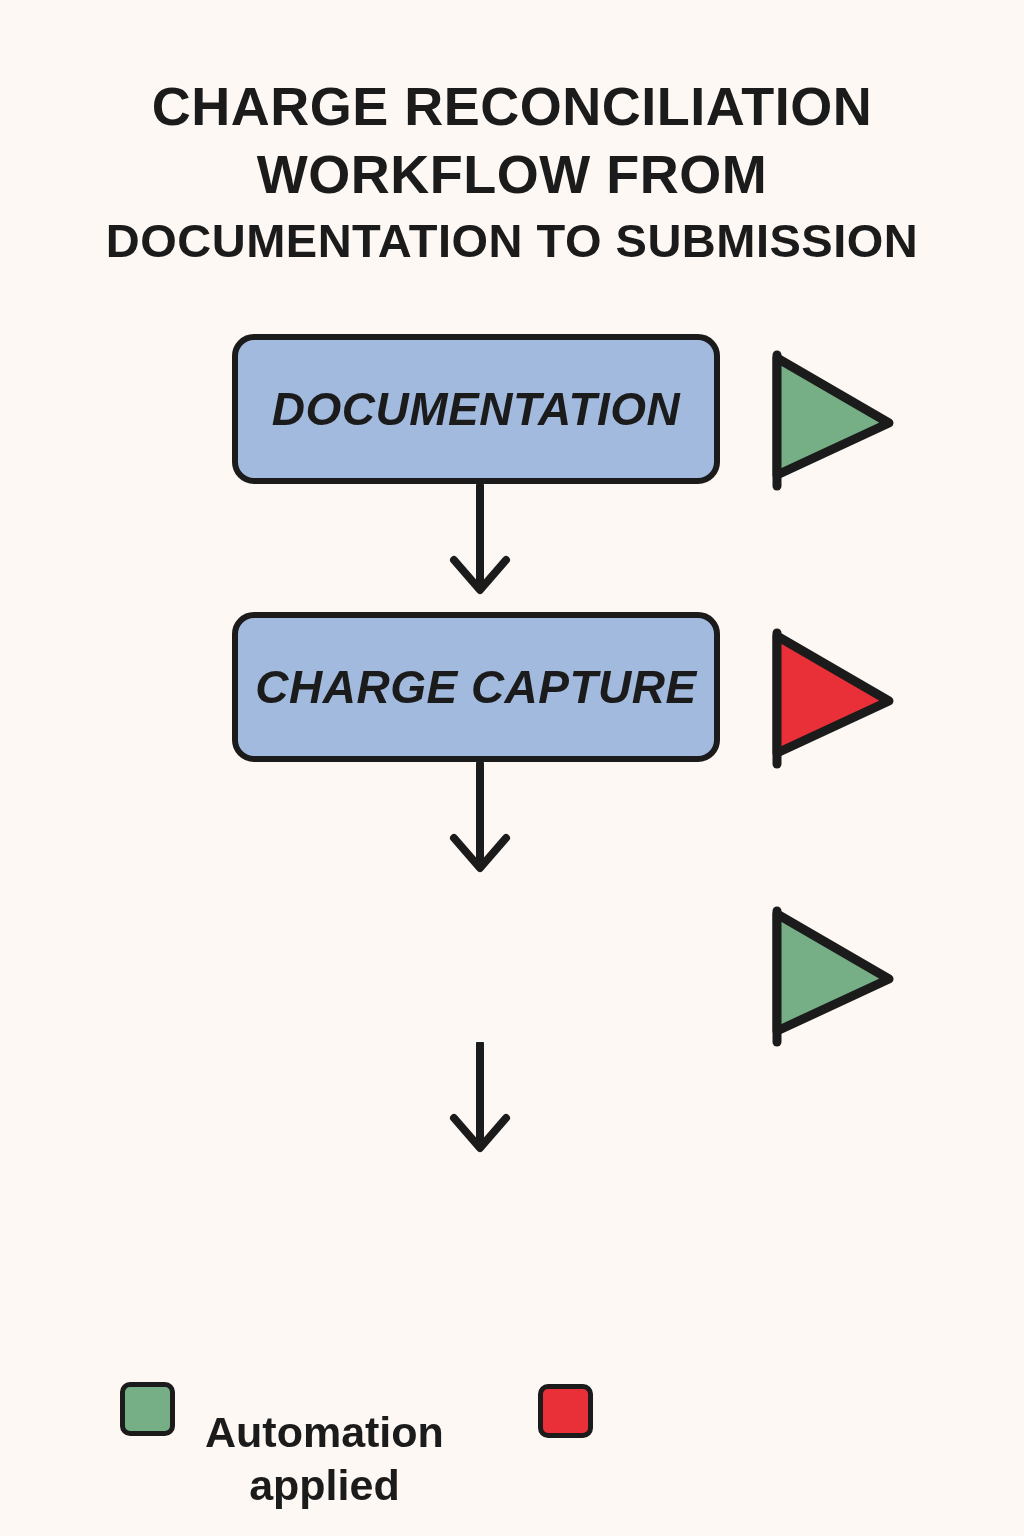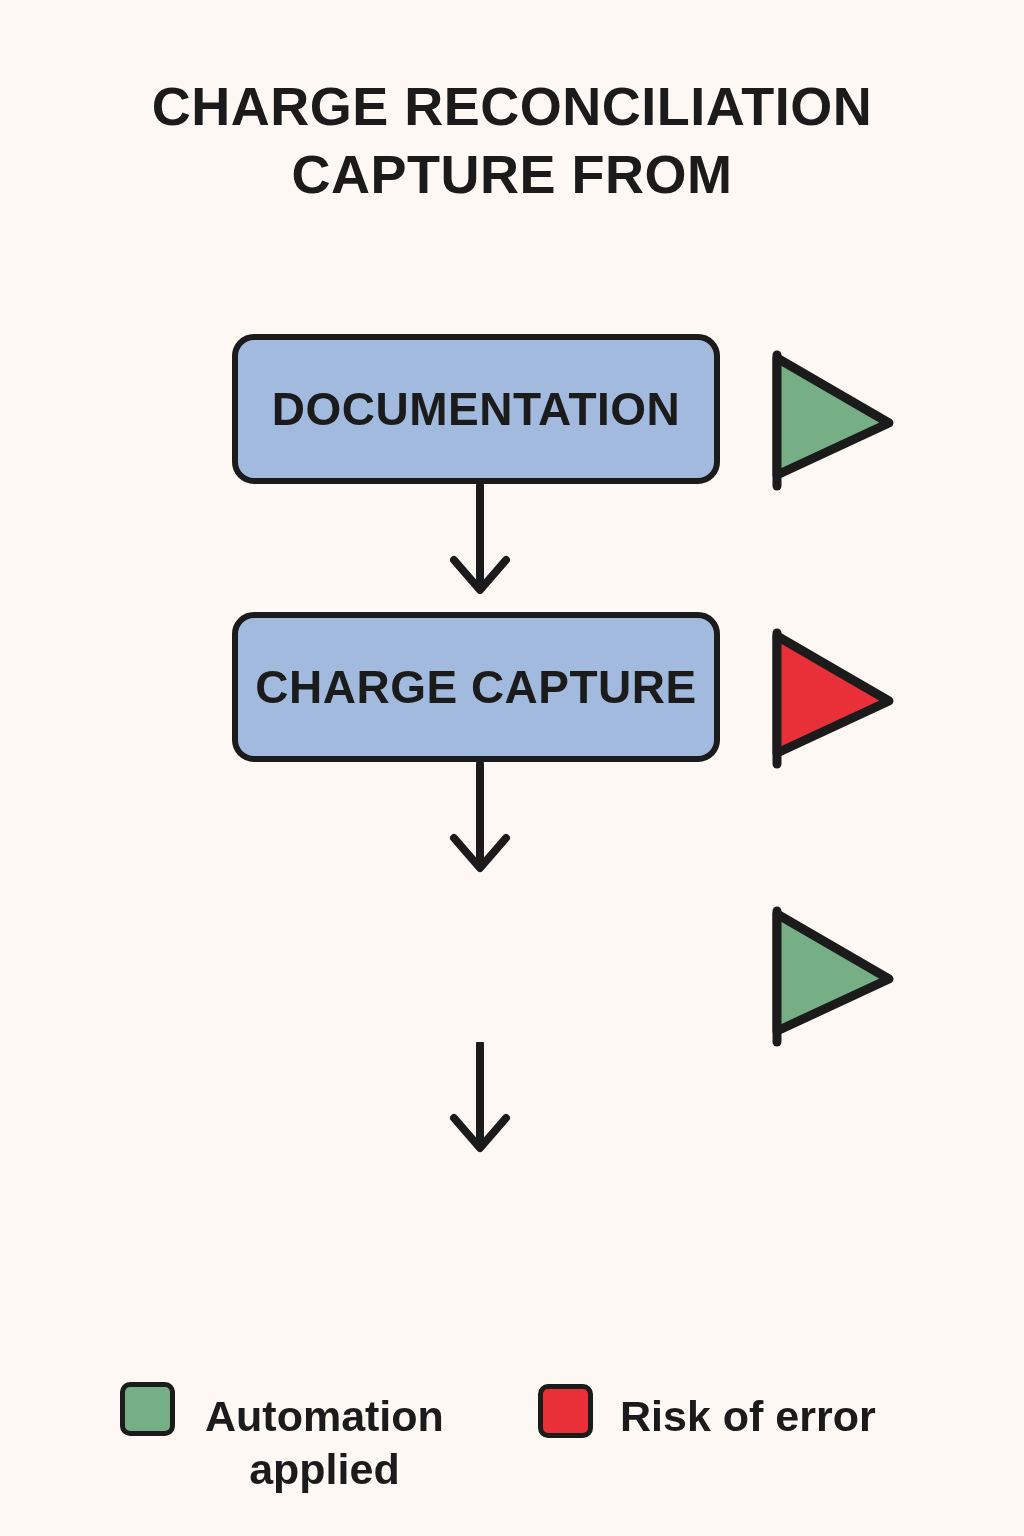--- a/index.html
+++ b/index.html
@@ -13,49 +13,50 @@
   .title{position:absolute; top:72px; left:0; width:1024px; text-align:center; color:var(--ink);}
   .title .t1{font-size:54px; font-weight:800; line-height:68px; letter-spacing:0.5px;}
   .title .t2{font-size:47px; font-weight:800; line-height:66px; letter-spacing:0.5px;}
 
   
   .step-box{
     position:absolute; left:232px; width:488px; height:150px;
     background:var(--box_fill); border:6px solid var(--ink); border-radius:22px;
     box-sizing:border-box; display:flex; align-items:center; justify-content:center;
   }
-  .step-box .box-label{font-size:46px; font-weight:800; letter-spacing:0.5px; color:var(--ink);}
+  .step-box .box-label{font-size:46px; font-weight:800; letter-spacing:0.5px; color:var(--ink);font-style:italic;}
 
   
   .flag{position:absolute; left:768px; width:132px; height:144px;}
   .flag .pole{stroke:var(--ink); stroke-width:9; stroke-linecap:round;}
   .flag .pennant{stroke:var(--ink); stroke-width:9; stroke-linejoin:round;}
   .flag.green .pennant{fill:var(--green);}
   .flag.red .pennant{fill:var(--red);}
 
   
   .arrow{position:absolute; left:442px; width:76px; height:114px;}
   .arrow path{stroke:var(--ink); stroke-width:8; fill:none; stroke-linecap:round; stroke-linejoin:round;}
 
   
   .swatch{position:absolute; width:55px; height:54px; border:5px solid var(--ink);
     border-radius:10px; box-sizing:border-box;}
   .swatch.green{background:var(--green);}
   .swatch.red{background:var(--red);}
   .legend-label{position:absolute; font-size:43px; font-weight:600; line-height:53px; color:var(--ink); white-space:nowrap;}
-  .legend-label.center{text-align:center;}
+  .legend-label.center{text-align:center;margin-top:16px;}
 </style>
 </head>
 <body>
 
 <div class="page">
 
   <header class="title">
     <div class="t1">CHARGE RECONCILIATION</div>
-    <div class="t1">CAPTURE FROM</div>
+    <div class="t1">WORKFLOW FROM</div>
+    <div class="t2">DOCUMENTATION TO SUBMISSION</div>
   </header>
 
   <div class="step-box" style="top:334px">
     <span class="box-label">DOCUMENTATION</span>
   </div>
   <svg class="flag green" style="top:348px" viewBox="0 0 132 144" aria-hidden="true">
     <line class="pole" x1="9" y1="7" x2="9" y2="138"></line>
     <path class="pennant" d="M9 10 L121 75 L9 127 Z"></path>
   </svg>
 
@@ -90,17 +91,16 @@
 
   <div>
     <span class="swatch green" style="left:120px; top:1382px"></span>
     <div class="legend-label center" style="left:205px; top:1390px">
       <div>Automation</div>
       <div>applied</div>
     </div>
 
     <span class="swatch red" style="left:538px; top:1384px"></span>
     <div class="legend-label" style="left:620px; top:1390px">
-      <div>Risk of error</div>
     </div>
   </div>
 
 </div>
 
 </body></html>

